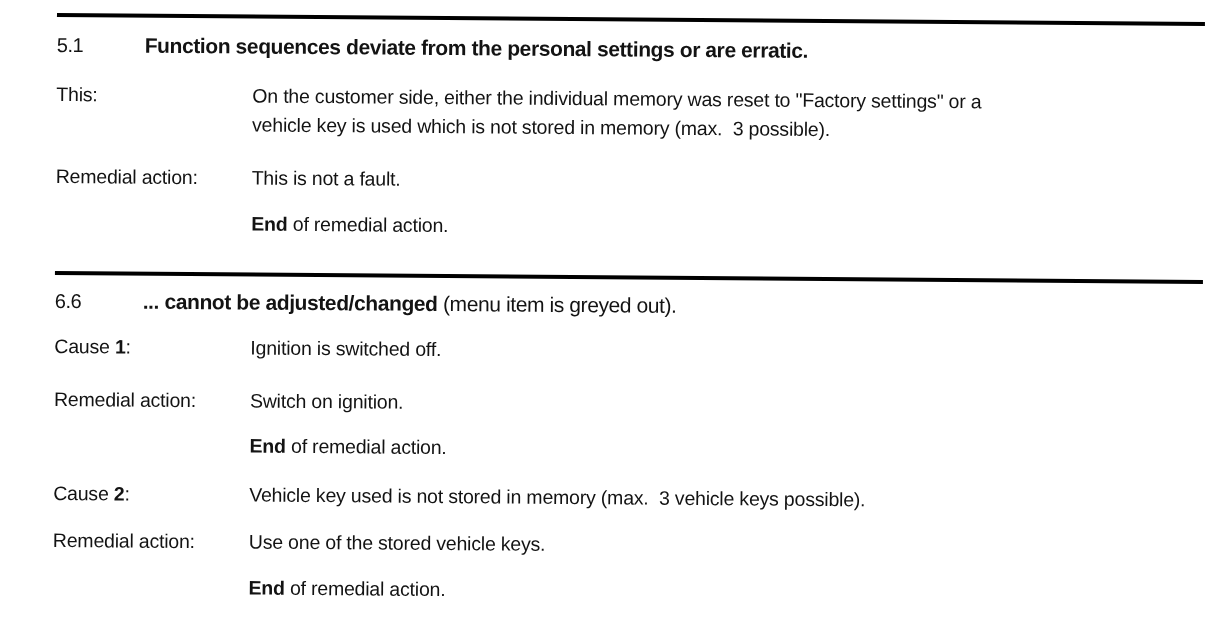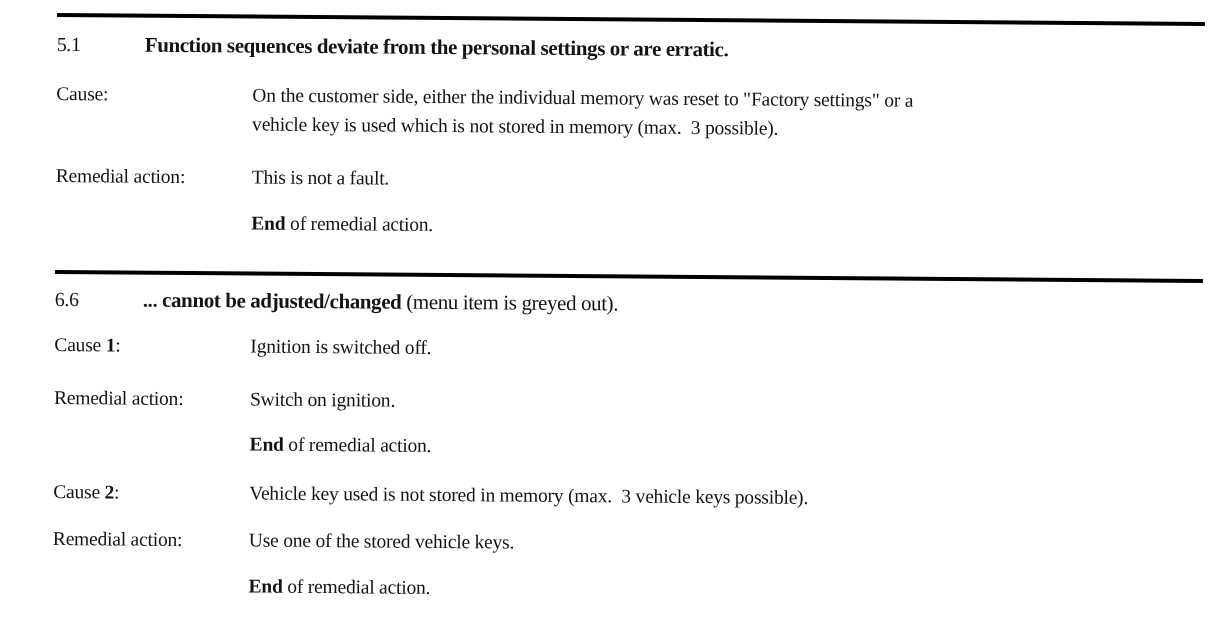--- a/index.html
+++ b/index.html
@@ -6,21 +6,21 @@
     margin: 0;
     padding: 0;
     background: #ffffff;
   }
   .page {
     position: relative;
     width: 1216px;
     height: 624px;
     background: #ffffff;
     overflow: hidden;
-    font-family: Liberation Serif, serif;
+    font-family: Liberation Sans, sans-serif;
     color: #131313;
   }
   
   .content {
     position: absolute;
     left: 57px;
     top: 13px;
     width: 1148px;
     transform: rotate(0.45deg);
     transform-origin: 0 0;
@@ -76,21 +76,21 @@
 
     <section>
       <hr class="rule">
 
       <div class="heading-row" style="margin-top:14px">
         <span class="sec-num">5.1</span>
         <h2 class="sec-title"><b>Function sequences deviate from the personal settings or are erratic.</b><span></span></h2>
       </div>
 
       <div class="row" style="margin-top:21px">
-        <div class="label"><span>Cause:</span><b></b><span></span></div>
+        <div class="label"><span>This:</span><b></b><span></span></div>
         <div class="body"><b></b><span class="line">On the customer side, either the individual memory was reset to "Factory settings" or a</span><span class="line">vehicle key is used which is not stored in memory (max.  3 possible).</span></div>
       </div>
 
       <div class="row" style="margin-top:24px">
         <div class="label"><span>Remedial action:</span><b></b><span></span></div>
         <div class="body"><b></b><span class="line">This is not a fault.</span></div>
       </div>
 
       <div class="row" style="margin-top:17px">
         <div class="label"><span></span><b></b><span></span></div>

